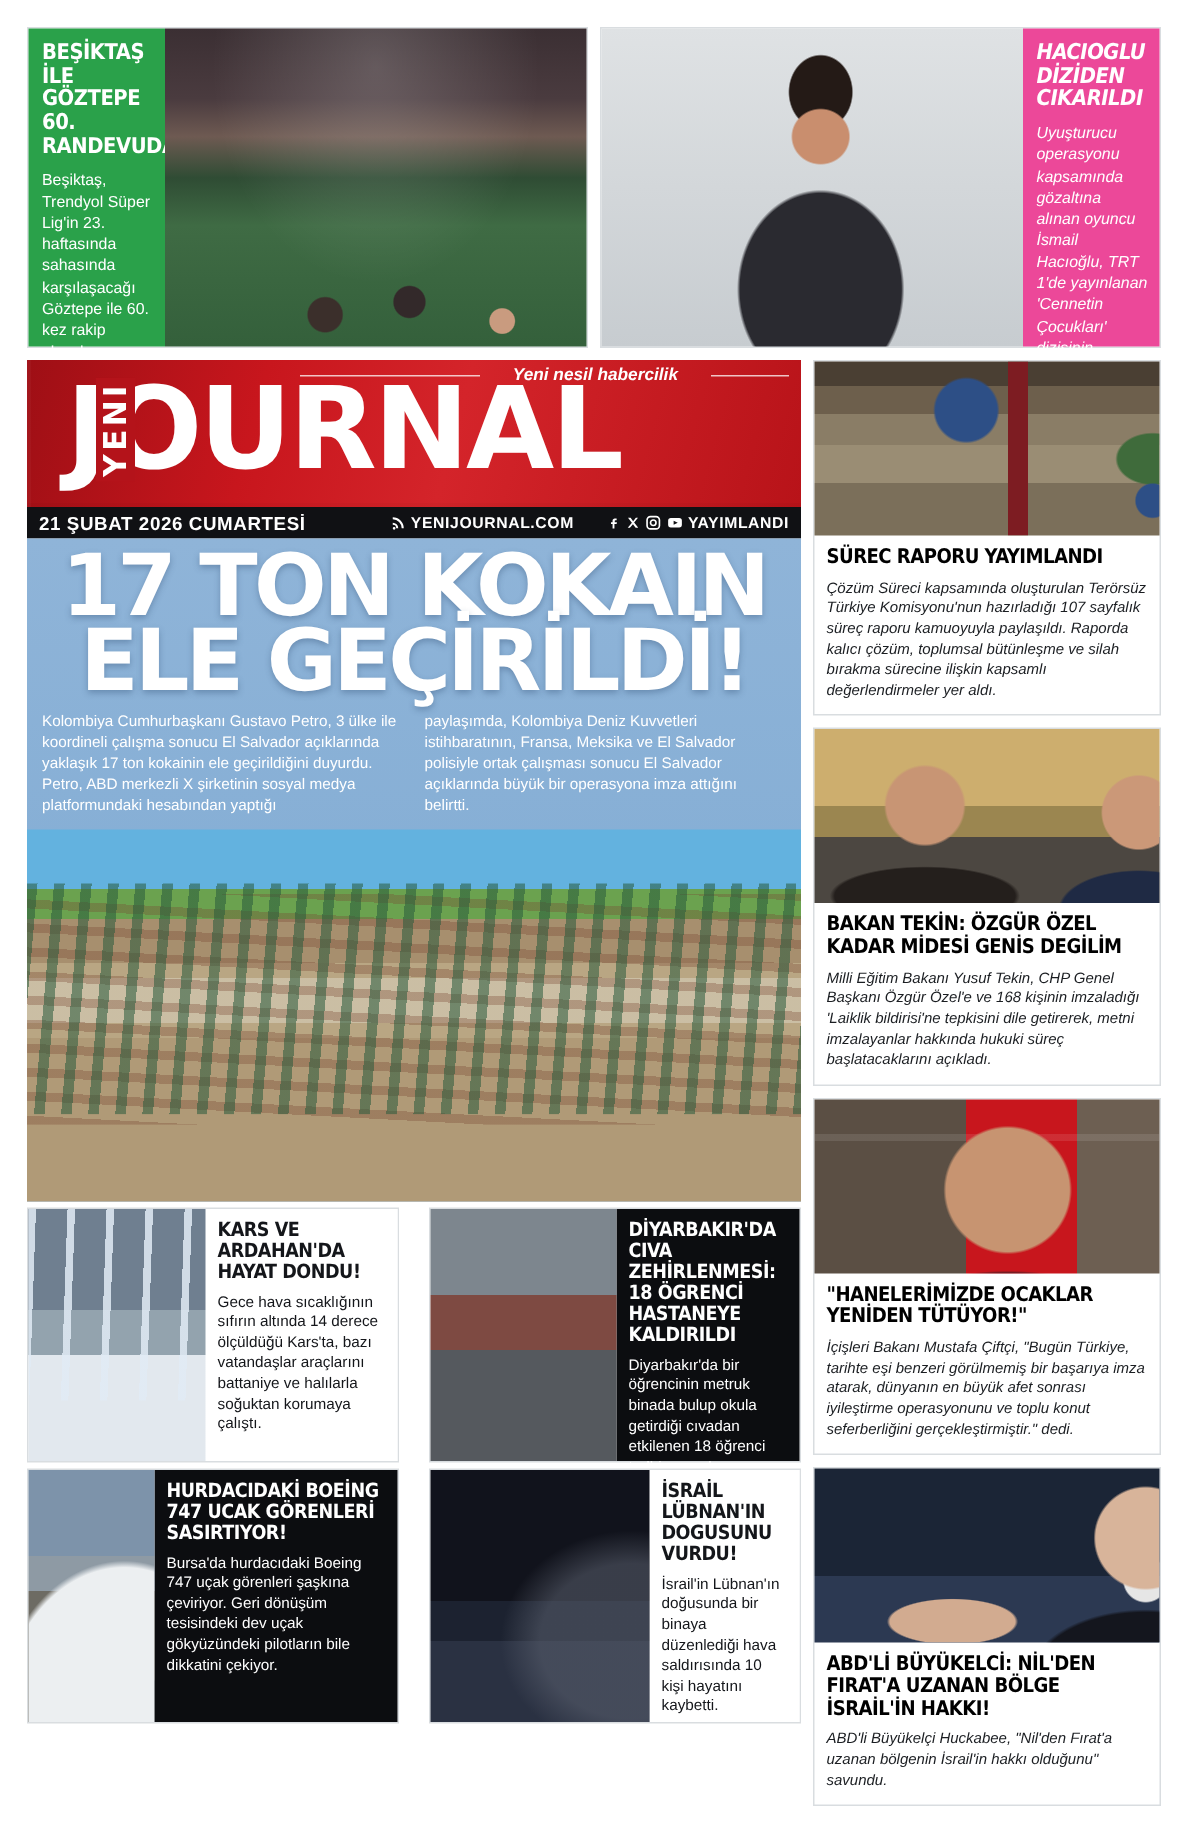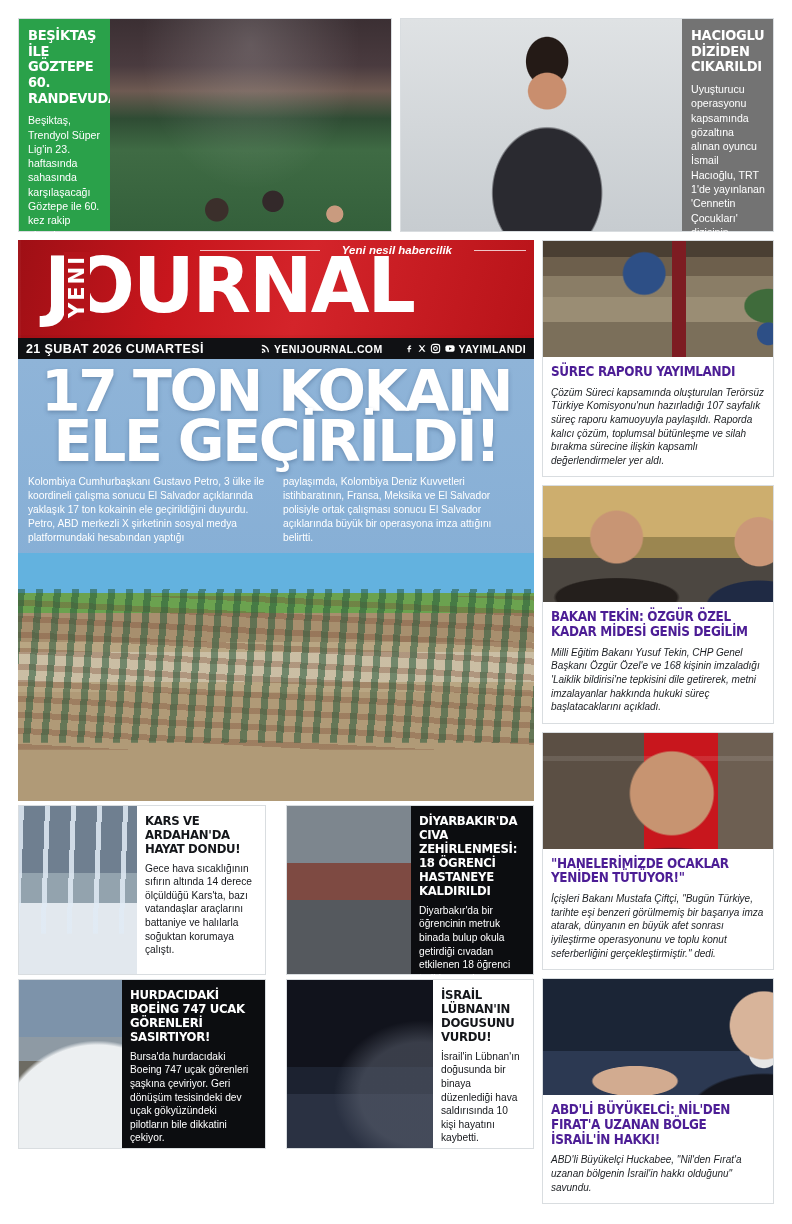--- a/index.html
+++ b/index.html
@@ -183,21 +183,21 @@
       radial-gradient(ellipse 30% 22% at 46% 34%, rgba(90,96,110,.55) 0 70%, rgba(0,0,0,0) 100%);
   }
 
   
   .top-strip { display: flex; gap: 8px; height: 214px; }
 
   .teaser { display: flex; flex: 1; border: 1px solid #d9dde0; }
 
   .teaser-side { width: 91px; flex: none; padding: 9px 8px 8px 9px; color: #fff; }
   .side-green  { background: #2aa14a; }
-  .side-purple { background: #737373; }
+  .side-purple { background: #ec4899; font-style: italic; }
 
   .teaser-side h2 {
     font-size: 14.5px; line-height: 1.08; font-weight: 900;
     letter-spacing: -0.3px; text-transform: uppercase; margin-bottom: 7px;
     font-family: "DejaVu Sans", sans-serif; font-stretch: condensed;
   }
   .teaser-side p { font-size: 10.6px; line-height: 1.35; font-weight: 400; }
 
   .teaser-photo { flex: 1; }
 
@@ -292,34 +292,34 @@
 
   .card-text h3 {
     font-size: 13px; line-height: 1.08; font-weight: 900;
     text-transform: uppercase; letter-spacing: -0.3px; margin-bottom: 6px;
     font-family: "DejaVu Sans", sans-serif; font-stretch: condensed;
   }
   .card-text p { font-size: 10.2px; line-height: 1.33; }
 
   .w-kars   .card-text { width: 128px; }
   .w-diyar  .card-text { width: 122px; }
-  .w-boeing .card-text { width: 143px; }
+  .w-boeing .card-text { width: 162px; }
   .w-israil .card-text { width: 100px; }
   .w-boeing .card-photo, .w-israil .card-photo { order: -1; }
   .w-diyar  .card-photo { order: -1; }
 
   
   .rblock { border: 1px solid #d9dde0; margin-bottom: 8px; background: #fff; }
   .rblock:last-child { margin-bottom: 0; }
   .rblock .rphoto { height: 116px; }
   .rblock .rbody { padding: 8px 8px 9px 8px; }
   .rblock h3 {
     font-size: 13.4px; line-height: 1.1; font-weight: 900;
     text-transform: uppercase; letter-spacing: -0.35px;
-    color: #4c1d95; margin-bottom: 6px;
+    color: #000000; margin-bottom: 6px;
     font-family: "DejaVu Sans", sans-serif; font-stretch: condensed;
   }
   .rblock p { font-size: 10px; line-height: 1.36; color: #1b1e22; font-style: italic; }
 </style>
 </head>
 <body>
 
 <div class="page">
 
   <div class="top-strip">

